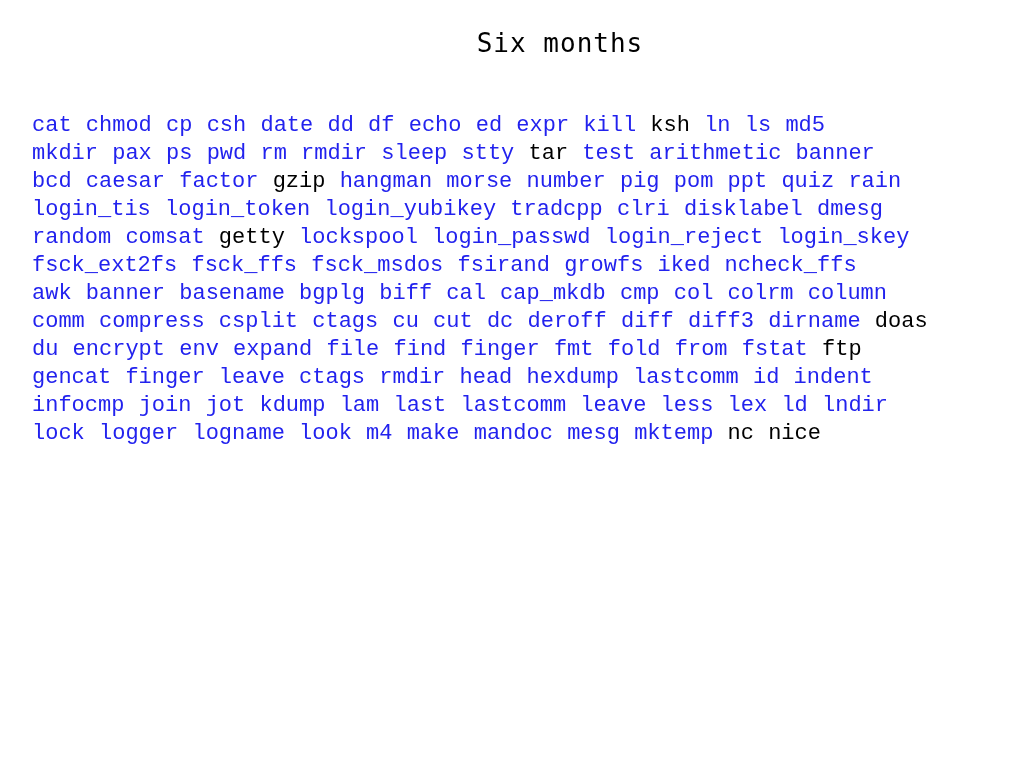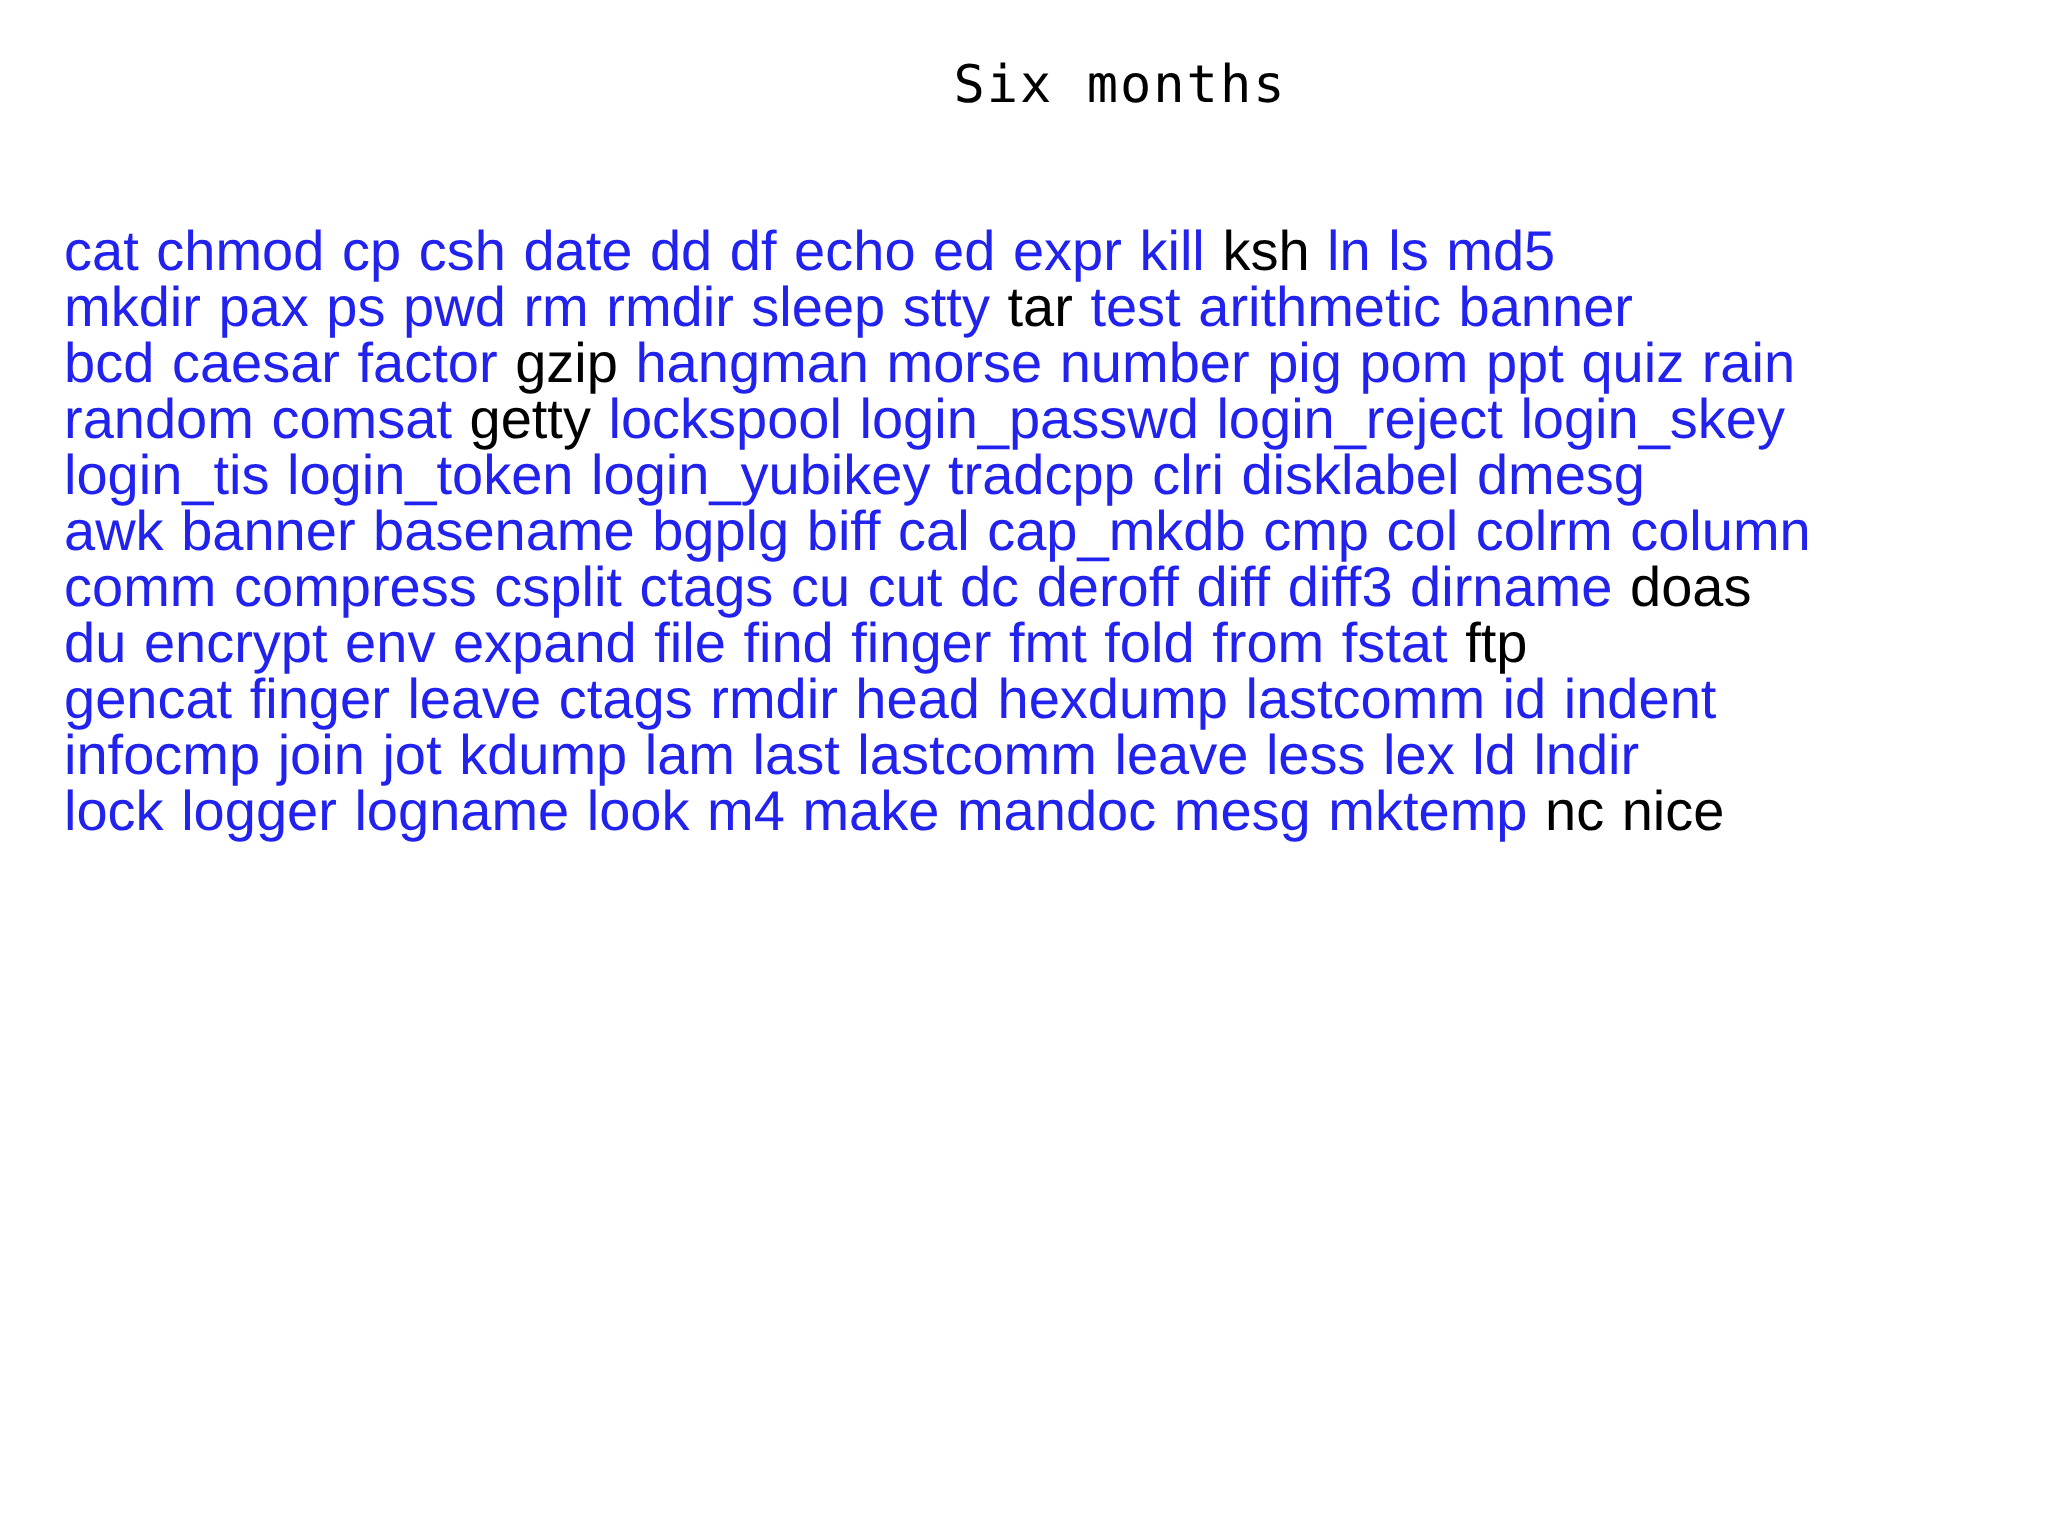--- a/index.html
+++ b/index.html
@@ -30,22 +30,22 @@
     font-weight: 400;
     color: #000000;
     letter-spacing: 1px;
     padding-left: 48px;
   }
   .body-block {
     position: absolute;
     top: 112px;
     left: 32px;
     width: 962px;
-    font-family: Liberation Sans, sans-serif;
-    font-size: 28px;
+    font-family: Liberation Mono, monospace;
+    font-size: 22px;
     line-height: 28px;
     color: #0000ee;
     word-spacing: 1px;
   }
   .word-line {
     white-space: pre;
   }
   .w-blue { color: #2222ee; }
   .w-black { color: #000000; }
 </style>
@@ -53,22 +53,23 @@
 <body>
 
 <div class="slide">
 
   <div class="slide-title">Six months</div>
 
   <div class="body-block">
       <div class="word-line"><span class="w-blue">cat</span> <span class="w-blue">chmod</span> <span class="w-blue">cp</span> <span class="w-blue">csh</span> <span class="w-blue">date</span> <span class="w-blue">dd</span> <span class="w-blue">df</span> <span class="w-blue">echo</span> <span class="w-blue">ed</span> <span class="w-blue">expr</span> <span class="w-blue">kill</span> <span class="w-black">ksh</span> <span class="w-blue">ln</span> <span class="w-blue">ls</span> <span class="w-blue">md5</span></div>
       <div class="word-line"><span class="w-blue">mkdir</span> <span class="w-blue">pax</span> <span class="w-blue">ps</span> <span class="w-blue">pwd</span> <span class="w-blue">rm</span> <span class="w-blue">rmdir</span> <span class="w-blue">sleep</span> <span class="w-blue">stty</span> <span class="w-black">tar</span> <span class="w-blue">test</span> <span class="w-blue">arithmetic</span> <span class="w-blue">banner</span></div>
       <div class="word-line"><span class="w-blue">bcd</span> <span class="w-blue">caesar</span> <span class="w-blue">factor</span> <span class="w-black">gzip</span> <span class="w-blue">hangman</span> <span class="w-blue">morse</span> <span class="w-blue">number</span> <span class="w-blue">pig</span> <span class="w-blue">pom</span> <span class="w-blue">ppt</span> <span class="w-blue">quiz</span> <span class="w-blue">rain</span></div>
+      <div class="word-line"><span class="w-blue">login_tis</span> <span class="w-blue">login_token</span> <span class="w-blue">login_yubikey</span> <span class="w-blue">tradcpp</span> <span class="w-blue">clri</span> <span class="w-blue">disklabel</span> <span class="w-blue">dmesg</span></div>
       <div class="word-line"><span class="w-blue">random</span> <span class="w-blue">comsat</span> <span class="w-black">getty</span> <span class="w-blue">lockspool</span> <span class="w-blue">login_passwd</span> <span class="w-blue">login_reject</span> <span class="w-blue">login_skey</span></div>
-      <div class="word-line"><span class="w-blue">login_tis</span> <span class="w-blue">login_token</span> <span class="w-blue">login_yubikey</span> <span class="w-blue">tradcpp</span> <span class="w-blue">clri</span> <span class="w-blue">disklabel</span> <span class="w-blue">dmesg</span></div>
+      <div class="word-line"><span class="w-blue">fsck_ext2fs</span> <span class="w-blue">fsck_ffs</span> <span class="w-blue">fsck_msdos</span> <span class="w-blue">fsirand</span> <span class="w-blue">growfs</span> <span class="w-blue">iked</span> <span class="w-blue">ncheck_ffs</span></div>
       <div class="word-line"><span class="w-blue">awk</span> <span class="w-blue">banner</span> <span class="w-blue">basename</span> <span class="w-blue">bgplg</span> <span class="w-blue">biff</span> <span class="w-blue">cal</span> <span class="w-blue">cap_mkdb</span> <span class="w-blue">cmp</span> <span class="w-blue">col</span> <span class="w-blue">colrm</span> <span class="w-blue">column</span></div>
       <div class="word-line"><span class="w-blue">comm</span> <span class="w-blue">compress</span> <span class="w-blue">csplit</span> <span class="w-blue">ctags</span> <span class="w-blue">cu</span> <span class="w-blue">cut</span> <span class="w-blue">dc</span> <span class="w-blue">deroff</span> <span class="w-blue">diff</span> <span class="w-blue">diff3</span> <span class="w-blue">dirname</span> <span class="w-black">doas</span></div>
       <div class="word-line"><span class="w-blue">du</span> <span class="w-blue">encrypt</span> <span class="w-blue">env</span> <span class="w-blue">expand</span> <span class="w-blue">file</span> <span class="w-blue">find</span> <span class="w-blue">finger</span> <span class="w-blue">fmt</span> <span class="w-blue">fold</span> <span class="w-blue">from</span> <span class="w-blue">fstat</span> <span class="w-black">ftp</span></div>
       <div class="word-line"><span class="w-blue">gencat</span> <span class="w-blue">finger</span> <span class="w-blue">leave</span> <span class="w-blue">ctags</span> <span class="w-blue">rmdir</span> <span class="w-blue">head</span> <span class="w-blue">hexdump</span> <span class="w-blue">lastcomm</span> <span class="w-blue">id</span> <span class="w-blue">indent</span></div>
       <div class="word-line"><span class="w-blue">infocmp</span> <span class="w-blue">join</span> <span class="w-blue">jot</span> <span class="w-blue">kdump</span> <span class="w-blue">lam</span> <span class="w-blue">last</span> <span class="w-blue">lastcomm</span> <span class="w-blue">leave</span> <span class="w-blue">less</span> <span class="w-blue">lex</span> <span class="w-blue">ld</span> <span class="w-blue">lndir</span></div>
       <div class="word-line"><span class="w-blue">lock</span> <span class="w-blue">logger</span> <span class="w-blue">logname</span> <span class="w-blue">look</span> <span class="w-blue">m4</span> <span class="w-blue">make</span> <span class="w-blue">mandoc</span> <span class="w-blue">mesg</span> <span class="w-blue">mktemp</span> <span class="w-black">nc</span> <span class="w-black">nice</span></div>
     </div>
 
 </div>
 

